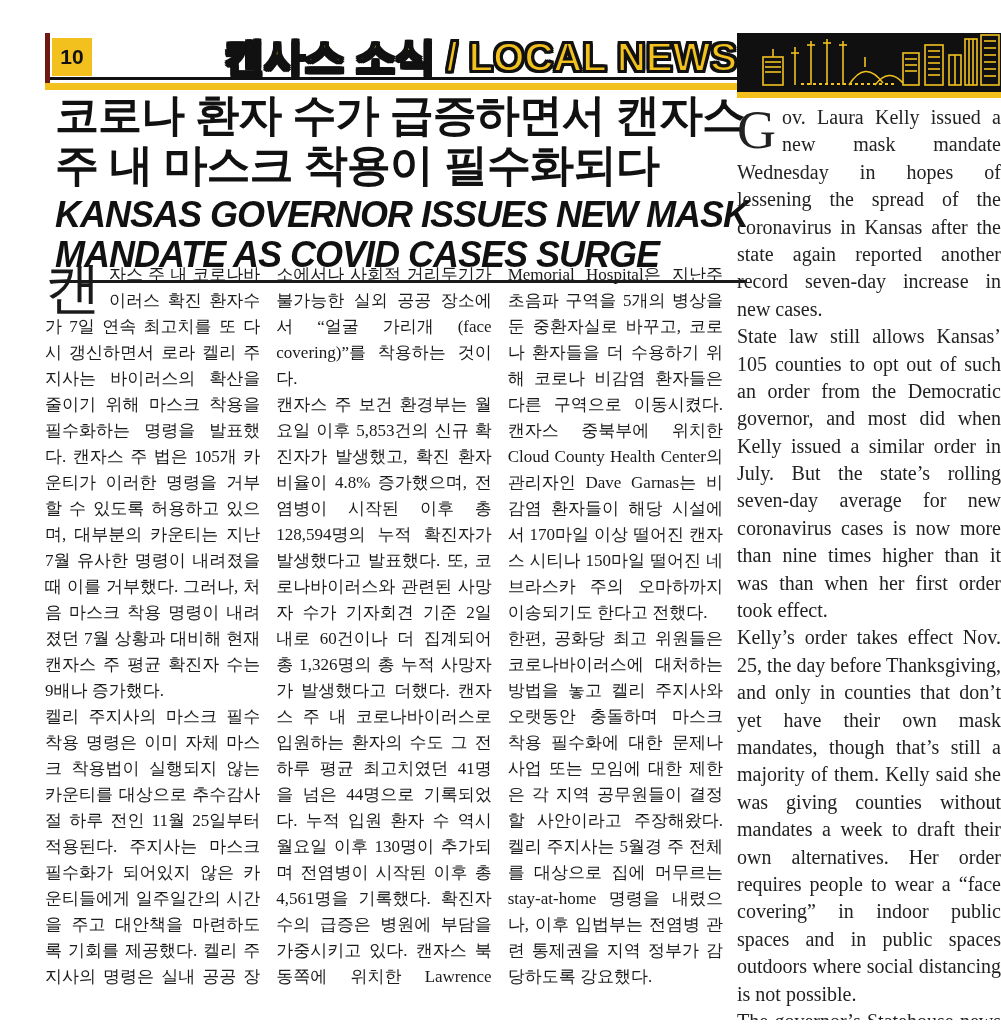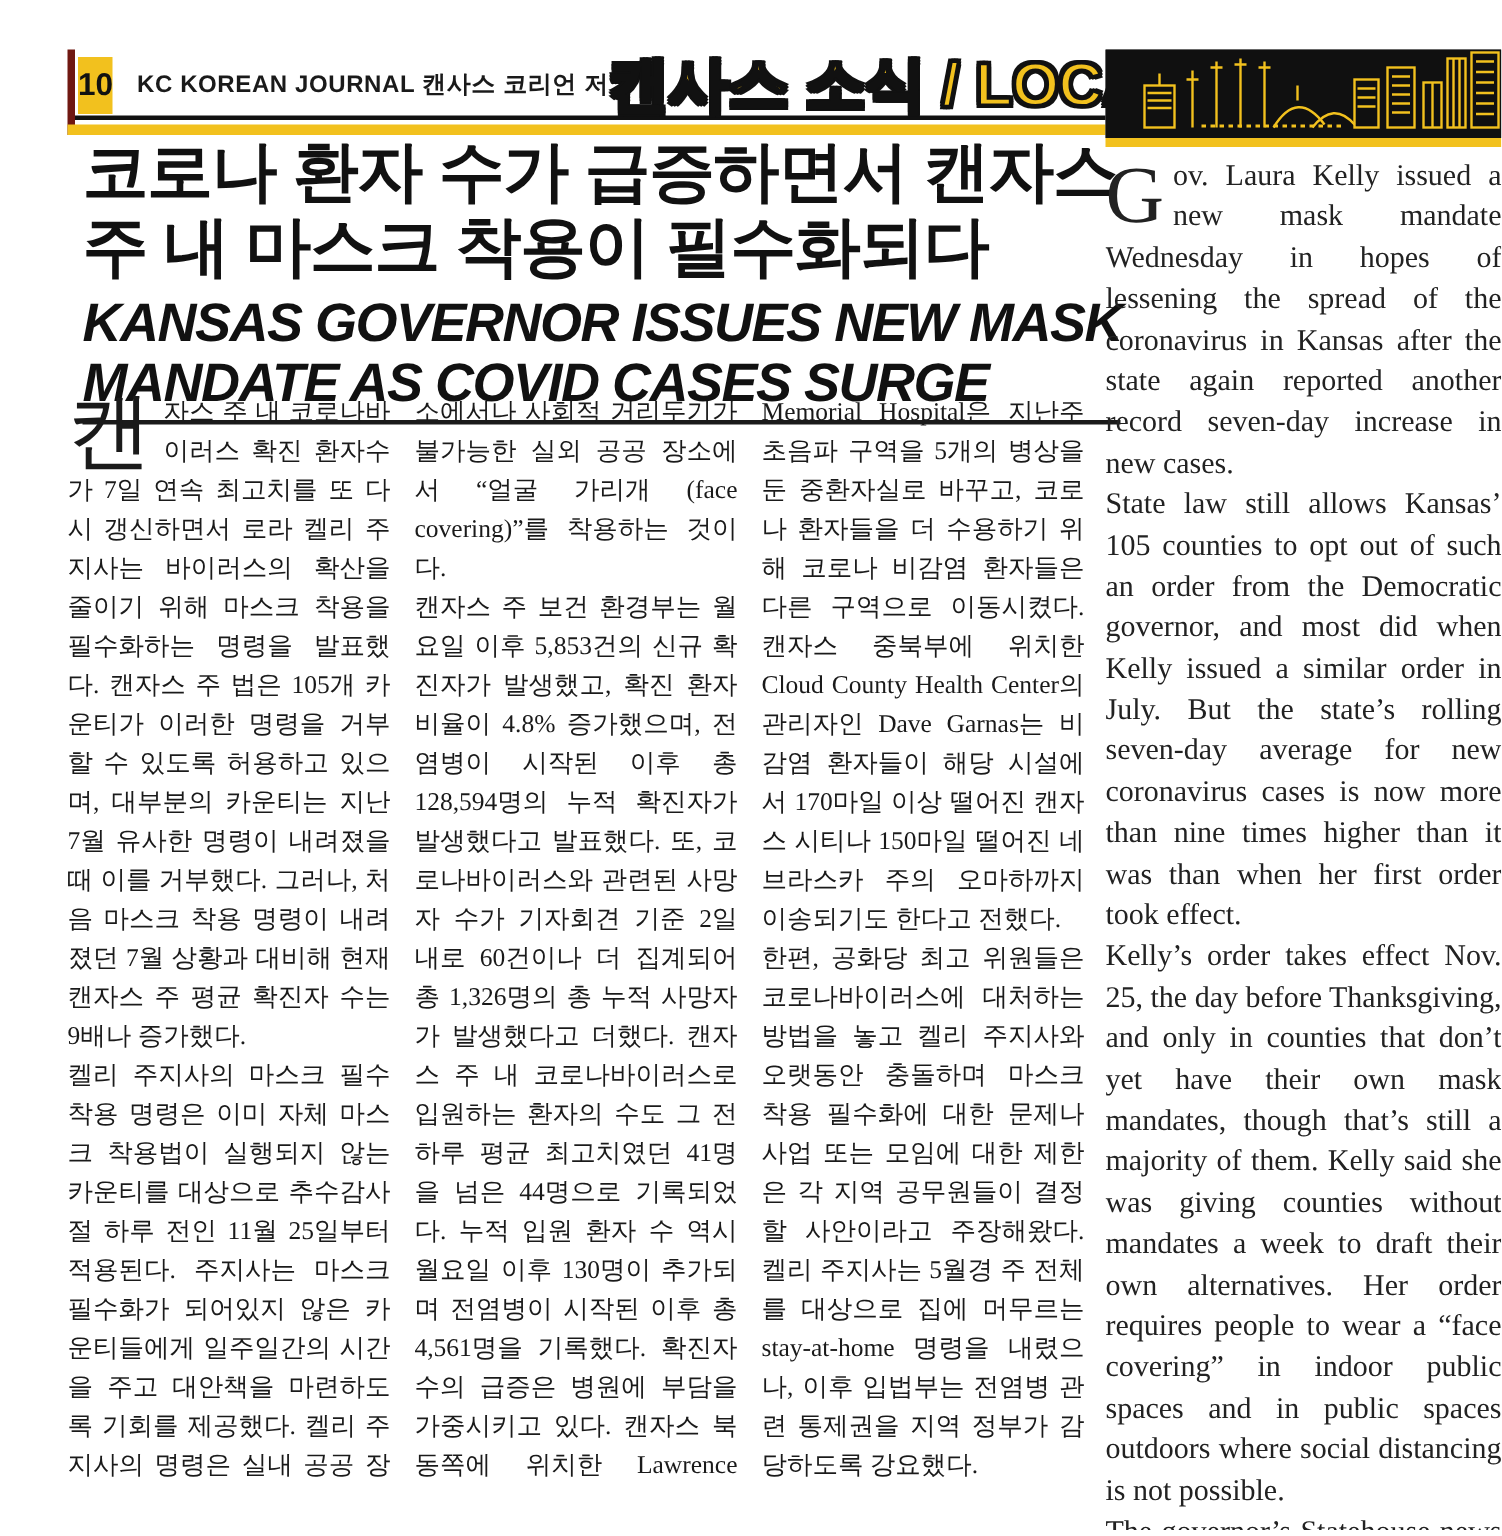--- a/index.html
+++ b/index.html
@@ -50,21 +50,20 @@
   .dropcap-en{float:left;font-size:54px;line-height:.8;padding:5px 6px 0 0;}
 </style>
 </head>
 <body>
 
 <div class="page">
 
   <div class="red-bar"></div>
   <div class="header-strip">
     <div class="page-badge">10</div>
-    <div class="journal-name">KC KOREAN JOURNAL 캔사스 코리언 저</div>
     <div class="section-title">캔사스 소식 / LOCAL NEWS</div>
   </div>
   <div class="header-underline"></div>
 
   <div class="skyline-box">
     <svg width="264" height="59" viewBox="0 0 264 59">
       <rect x="0" y="0" width="264" height="59" fill="#101010"></rect>
       <g stroke="#f2c11e" fill="none" stroke-width="1.6">
         <rect x="26" y="24" width="20" height="28"></rect>
         <line x1="28" y1="29" x2="44" y2="29"></line>

